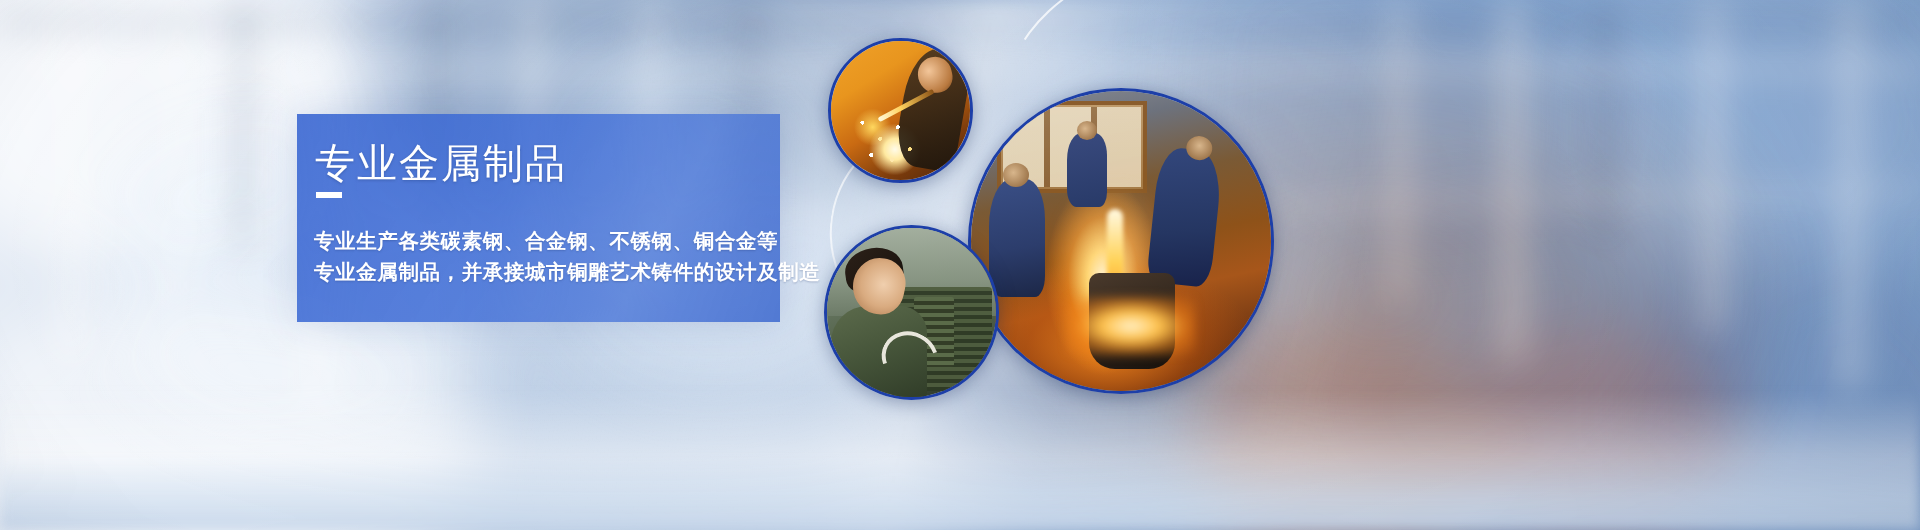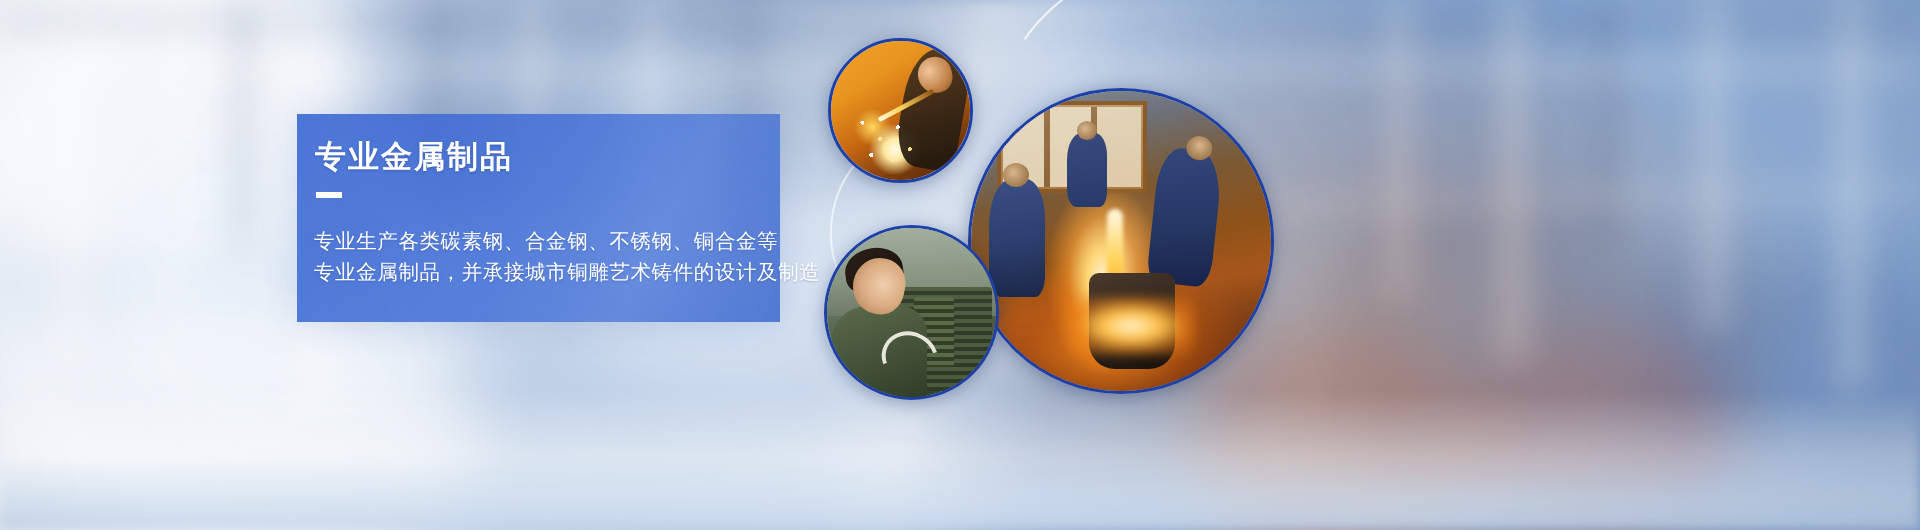--- a/index.html
+++ b/index.html
@@ -68,37 +68,37 @@
   #text-panel {
     position: absolute;
     left: 297px; top: 114px;
     width: 483px; height: 208px;
     background: linear-gradient(118deg, rgba(53,99,208,.88) 0%, rgba(62,108,214,.84) 45%, rgba(74,118,216,.80) 72%, rgba(60,104,206,.86) 100%);
     box-shadow: 0 0 34px rgba(30,60,140,.16);
   }
   #panel-title {
     position: absolute; left: 18px; top: 22px;
     color: #ffffff;
-    font-size: 31px;
-    font-weight: 700;
+    font-size: 40px;
+    font-weight: 400;
     letter-spacing: 2px;
     text-shadow: 0 1px 3px rgba(20,40,90,.30);
     white-space: nowrap;
   }
   #panel-divider {
     position: absolute; left: 19px; top: 78px;
     width: 26px; height: 6px;
     background: #ffffff;
   }
   #panel-desc {
     position: absolute; left: 17px; top: 111px;
     width: 470px;
     color: #ffffff;
     font-size: 20.5px;
-    font-weight: 400;
+    font-weight: 700;
     line-height: 31px;
     letter-spacing: .6px;
     text-shadow: 0 1px 2px rgba(20,40,90,.25);
   }
   #panel-desc .line { display: block; white-space: nowrap; }
 
   
   .arc { position: absolute; border-radius: 50%; border: 2px solid rgba(255,255,255,.70); }
   #arc-top {
     left: 1000px; top: -40px; width: 330px; height: 250px;

